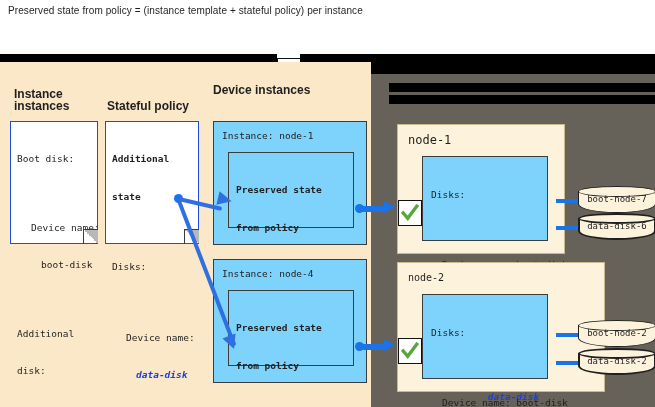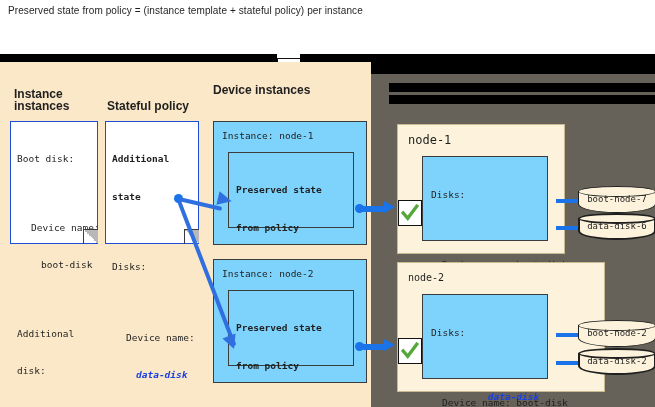--- a/index.html
+++ b/index.html
@@ -159,21 +159,21 @@
       </div>
       <div style="padding-left:6px;">
         
         
       </div>
     </div>
   </div>
 </div>
 
 <div class="box" style="left:213px;top:259px;width:152px;height:122px;">
-  <div class="mono" style="position:absolute;left:8px;top:8px;">Instance: node-2</div>
+  <div class="mono" style="position:absolute;left:8px;top:8px;">Instance: node-4</div>
   <div class="box" style="left:14px;top:30px;width:124px;height:74px;">
     <div class="mono" style="position:absolute;left:7px;top:6px;">
       <div class="b">Preserved state</div>
       <div class="b">from policy</div>
       <div style="height:7px;"></div>
       
       
       
     </div>
   </div>

